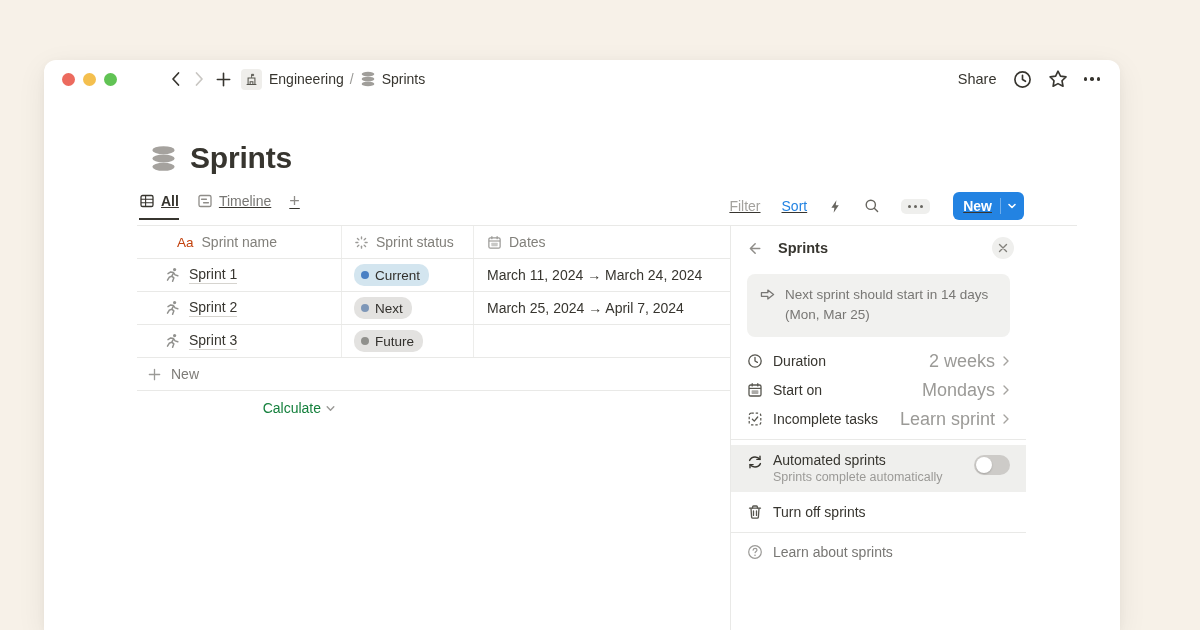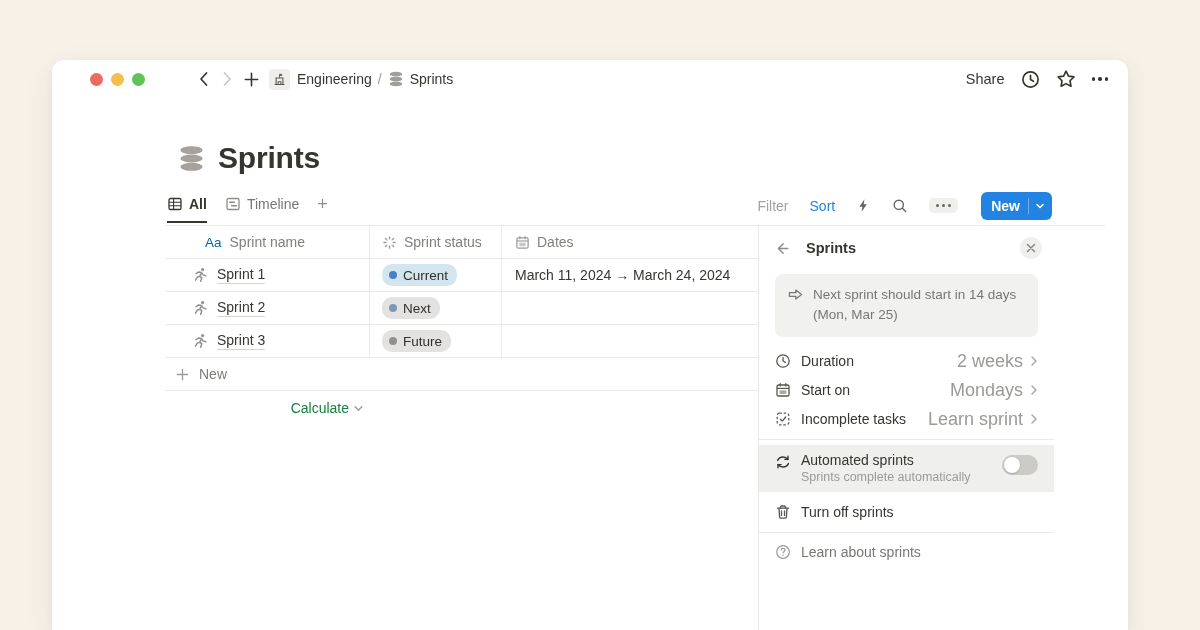--- a/index.html
+++ b/index.html
@@ -4,24 +4,23 @@
 <style>
   * { margin:0; padding:0; box-sizing:border-box; }
   html,body { width:1200px; height:630px; overflow:hidden; }
   body {
     background:#F7F1E8;
     font-family:"Liberation Sans","DejaVu Sans",sans-serif;
     color:#37352F;
     -webkit-font-smoothing:antialiased;
   }
   .window {
-    position:absolute; left:52px; top:60px; width:1076px; height:570px;
+    position:absolute; left:44px; top:60px; width:1076px; height:570px;
     background:#fff; border-radius:12px 12px 0 0;
     box-shadow:0 8px 30px rgba(0,0,0,.07), 0 2px 8px rgba(0,0,0,.04);
-    padding-left:20px;
   }
   
   .topbar { height:38px; display:flex; align-items:center; padding:0 20px 0 18px; }
   .lights { display:flex; gap:8px; margin-right:18px; }
   .light { width:13px; height:13px; border-radius:50%; }
   .light.red{ background:#EC6A5E; } .light.yellow{ background:#F4BF4E; } .light.green{ background:#61C354; }
   .tb-icon { display:flex; align-items:center; justify-content:center; width:24px; height:24px; color:#37352F; cursor:pointer; }
   .tb-icon.dim { color:#C9C7C3; }
   .hamburger { display:flex; flex-direction:column; gap:3.5px; width:18px; margin-right:8px; }
   .hamburger span { height:2px; background:#4D4B46; border-radius:1px; }
@@ -31,21 +30,21 @@
   .crumb-db { color:#A09E9A; margin-right:6px; display:flex; }
   .topbar-right { margin-left:auto; display:flex; align-items:center; gap:16px; }
   .share { font-size:14.5px; color:#37352F; cursor:pointer; }
   .dots { display:flex; gap:3px; align-items:center; cursor:pointer; }
   .dots i { width:3.5px; height:3.5px; border-radius:50%; background:#37352F; display:block; }
   
   .title-row { display:flex; align-items:center; gap:13px; margin:42px 0 0 106px; height:36px; }
   .title-db { color:#A5A29E; }
   .page-title { font-size:30px; font-weight:700; letter-spacing:-.2px; color:#37352F; }
   
-  .views-row { display:flex; align-items:center; justify-content:space-between; width:940px; margin:16px 0 0 93px; height:34px; border-bottom:1px solid #E9E9E7; }
+  .views-row { display:flex; align-items:flex-start; justify-content:space-between; width:940px; margin:16px 0 0 93px; height:34px; border-bottom:1px solid #E9E9E7;text-decoration:underline; }
   .tabs { display:flex; align-items:center; gap:18px; padding-left:2px; }
   .tab { display:flex; align-items:center; gap:6px; font-size:14px; padding-bottom:9px; cursor:pointer; }
   .tab.active { color:#37352F; font-weight:600; border-bottom:2px solid #37352F; margin-bottom:-1px; }
   .tab.inactive { color:#787774; }
   .tab-add { color:#8F8D89; font-size:18px; padding-bottom:9px; cursor:pointer; line-height:1; }
   .toolbar { display:flex; align-items:center; gap:21px; padding:0 53px 6px 0; }
   .tb-text { font-size:14px; cursor:pointer; }
   .tb-filter { color:#A3A19D; }
   .tb-sort { color:#2383E2; }
   .tool-ic { color:#67655F; display:flex; cursor:pointer; }
@@ -56,21 +55,21 @@
   .new-btn .chev { padding:0 7px 0 6px; border-left:1px solid rgba(255,255,255,.35); display:flex; align-items:center; height:16px; }
   
   .content-row { display:flex; margin-left:93px; height:404px; }
   .table-area { width:593px; }
   .trow { display:flex; height:33px; align-items:center; border-bottom:1px solid #E9E9E7; }
   .c-name { width:205px; padding-left:28px; display:flex; align-items:center; gap:8px; border-right:1px solid #EDEDEB; height:100%; }
   .c-status { width:132px; padding-left:12px; display:flex; align-items:center; gap:7px; border-right:1px solid #EDEDEB; height:100%; }
   .c-dates { flex:1; padding-left:13px; display:flex; align-items:center; gap:7px; height:100%; }
   .thead { color:#82807B; font-size:14px; }
   .thead .c-name { padding-left:40px; }
-  .aa { font-size:13.5px; color:#0369a1; }
+  .aa { font-size:13.5px; color:#c2410c; }
   .hicon { color:#9B9A97; display:flex; }
   .row-name { font-size:14px; font-weight:500; color:#37352F; border-bottom:1px solid #D6D4CF; padding-bottom:1px; cursor:pointer; }
   .runner { color:#91918E; display:flex; }
   .badge { display:inline-flex; align-items:center; gap:6px; height:22px; padding:0 9px 0 7px; border-radius:10px; font-size:13.5px; color:#32302C; cursor:pointer; }
   .badge .dot { width:8px; height:8px; border-radius:50%; }
   .badge.blue { background:#D3E5EF; } .badge.blue .dot { background:#4A81C4; }
   .badge.gray { background:#E3E2E0; }
   .dot.slate { background:#7E97B8; } .dot.plain { background:#90908C; }
   .date-text { font-size:14px; color:#37352F; }
   .new-row { display:flex; align-items:center; gap:9px; height:33px; padding-left:10px; border-bottom:1px solid #E9E9E7; color:#7E7C78; font-size:14px; cursor:pointer; }
@@ -307,20 +306,23 @@
               </svg>
           </span>
           <span class="row-name">Sprint 2</span>
         </div>
         <div class="c-status">
           <span class="badge gray">
               <span class="dot slate"></span>
               <span>Next</span>
             </span>
         </div>
+        <div class="c-dates">
+          <span class="date-text">March 25, 2024 → April 7, 2024</span>
+        </div>
       </div>
 
       <div class="trow">
         <div class="c-name">
           <span class="runner">
             <svg width="16" height="16" viewBox="0 0 16 16">
                 <circle cx="9.6" cy="2.6" r="1.6" fill="currentColor"></circle>
                 <path d="M3 6.6l2.7-1.7 2.8.7 1.6 2.3 2.7.8M8.6 5.8L6.8 9.1l2 1.8-1.2 3.3M6.8 9.1L4.2 10.3l-1.7 2.9" fill="none" stroke="currentColor" stroke-width="1.5" stroke-linecap="round" stroke-linejoin="round"></path>
               </svg>
           </span>

